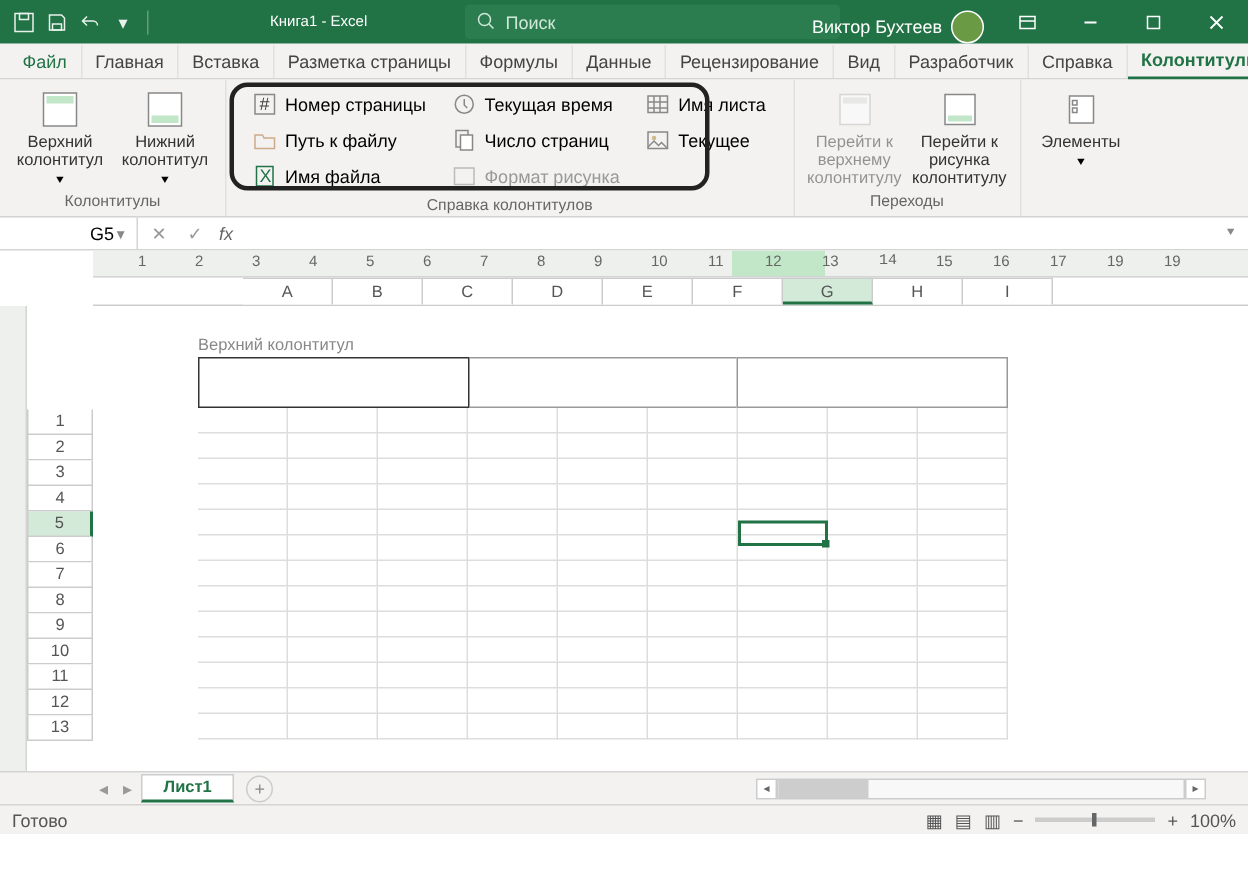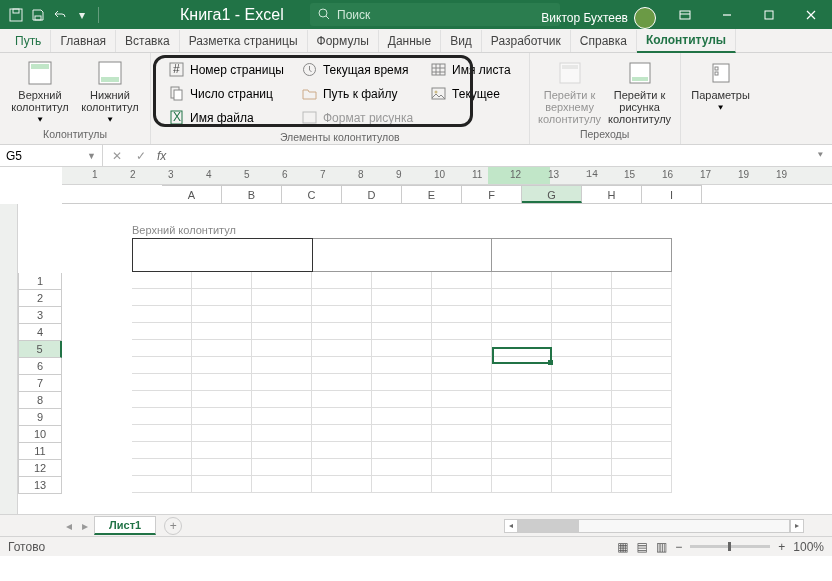--- a/index.html
+++ b/index.html
@@ -1,21 +1,21 @@
 <!DOCTYPE html>
 <html><head>
 <meta charset="utf-8">
 <style>
 *{box-sizing:border-box;margin:0;padding:0;font-family:"Segoe UI",Arial,sans-serif;font-size:12px;user-select:none}
 body{background:#fff;width:832px;height:581px;overflow:hidden;position:relative}
 .titlebar{height:29px;background:#217346;display:flex;align-items:center;color:#fff;position:relative}
 .tb-left{display:flex;align-items:center;gap:6px;padding-left:8px}
 .tb-icon{width:16px;height:16px;display:flex;align-items:center;justify-content:center;color:#fff;opacity:.9}
 .tb-sep{width:1px;height:16px;background:rgba(255,255,255,.3);margin:0 2px}
-.doc-title{position:absolute;left:180px;color:#fff;font-size:16px}
+.doc-title{position:absolute;left:180px;color:#fff;font-size:10px}
 .searchbox{position:absolute;left:310px;width:250px;height:23px;background:#2b7d4f;border-radius:3px;display:flex;align-items:center;padding:0 8px;gap:6px;color:#cfe8d8}
 .searchbox input{background:transparent;border:0;outline:0;color:#fff;flex:1;font-size:12px}
 .searchbox input::placeholder{color:#cfe8d8}
 .tb-right{position:absolute;right:0;display:flex;align-items:flex-end;height:100%}
 .user{display:flex;align-items:center;gap:6px;padding:0 8px;color:#fff}
 .avatar{width:22px;height:22px;border-radius:50%;background:#6b9a45;border:1px solid #fff}
 .winbtn{width:42px;height:29px;display:flex;align-items:center;justify-content:center;color:#fff}
 .tabs{height:24px;background:#f3f2f1;border-bottom:1px solid #d4d4d4;display:flex;align-items:center;padding-left:6px;gap:0}
 .tab{padding:4px 9px;color:#444;border-right:1px solid #e0e0e0;white-space:nowrap}
 .tab.file{color:#217346;font-weight:400}
@@ -26,21 +26,21 @@
 .bigbtns{display:flex;gap:6px}
 .bigbtn{width:64px;display:flex;flex-direction:column;align-items:center;gap:2px;padding:2px 0;text-align:center}
 .bigbtn .ic{width:32px;height:28px;display:flex;align-items:center;justify-content:center}
 .bigbtn .lbl{font-size:11px;color:#333;line-height:1.1}
 .smallgrid{display:grid;grid-template-columns:repeat(3,auto);grid-template-rows:repeat(3,22px);gap:2px 10px;padding:2px 6px}
 .smallbtn{display:flex;align-items:center;gap:5px;padding:0 4px;white-space:nowrap}
 .smallbtn .ic{width:16px;height:16px;flex-shrink:0}
 .smallbtn.disabled{color:#999}
 .highlight-box{position:absolute;left:153px;top:2px;width:320px;height:72px;border:3px solid #222;border-radius:12px;pointer-events:none}
 .namebox-row{height:22px;background:#fff;border-bottom:1px solid #d4d4d4;display:flex;align-items:center}
-.namebox{width:103px;border-right:1px solid #d4d4d4;padding:0 6px;display:flex;align-items:center;justify-content:space-between;height:100%}
+.namebox{width:92px;border-right:1px solid #d4d4d4;padding:0 6px;display:flex;align-items:center;justify-content:flex-end;height:100%}
 .fx-area{display:flex;align-items:center;gap:8px;padding:0 6px;flex:1}
 .fx-btn{color:#999;width:16px;text-align:center}
 .fx-lbl{font-style:italic;color:#666}
 .ruler-h{height:18px;background:#eef0ee;border-bottom:1px solid #d4d4d4;position:relative;margin-left:62px;overflow:hidden}
 .ruler-h .tick{position:absolute;top:2px;font-size:10px;color:#666}
 .ruler-h .hl{position:absolute;top:0;height:18px;background:#c1e6c8}
 .colhdr-row{height:19px;display:flex;margin-left:62px;border-bottom:1px solid #ccc}
 .rownum-spacer{width:100px}
 .colhdr{width:60px;border-right:1px solid #ccc;border-top:1px solid #ccc;text-align:center;line-height:18px;background:#fff;color:#555;font-size:11px}
 .colhdr.sel{background:#d4ead9;border-bottom:2px solid #217346}
@@ -130,26 +130,27 @@
       </div>
     <div class="winbtn">
         <svg width="12" height="12" viewBox="0 0 12 12">
           <path d="M2 2l8 8M10 2l-8 8" stroke="#fff" stroke-width="1.2"></path>
         </svg>
       </div>
   </div>
 </div>
 
 <div class="tabs">
-  <div class="tab file">Путь</div>
+  <div class="tab file">Файл</div>
   <div class="tab">Главная</div>
   <div class="tab">Вставка</div>
   <div class="tab">Разметка страницы</div>
   <div class="tab">Формулы</div>
   <div class="tab">Данные</div>
+  <div class="tab">Рецензирование</div>
   <div class="tab">Вид</div>
   <div class="tab">Разработчик</div>
   <div class="tab">Справка</div>
   <div class="tab active">Колонтитулы</div>
 
 </div>
 
 <div class="ribbon">
   <div class="rgroup">
     <div class="bigbtns">
@@ -202,33 +203,33 @@
             <svg width="15" height="15">
               <rect x="1" y="2" width="13" height="11" fill="none" stroke="#888"></rect>
               <path d="M1 6h13M1 10h13M5 2v11M9 2v11" stroke="#888"></path>
             </svg>
           </span>
           <span>Имя листа</span>
         </div>
       <div class="smallbtn">
           <span class="ic">
             <svg width="15" height="15">
+              <path d="M1 4h5l1 2h7v7H1z" fill="none" stroke="#ca8"></path>
+            </svg>
+          </span>
+          <span>Путь к файлу</span>
+        </div>
+      <div class="smallbtn">
+          <span class="ic">
+            <svg width="15" height="15">
               <rect x="2" y="1" width="8" height="11" fill="none" stroke="#888"></rect>
               <rect x="5" y="4" width="8" height="10" fill="#fff" stroke="#888"></rect>
             </svg>
           </span>
           <span>Число страниц</span>
-        </div>
-      <div class="smallbtn">
-          <span class="ic">
-            <svg width="15" height="15">
-              <path d="M1 4h5l1 2h7v7H1z" fill="none" stroke="#ca8"></path>
-            </svg>
-          </span>
-          <span>Путь к файлу</span>
         </div>
       <div class="smallbtn">
           <span class="ic">
             <svg width="15" height="15">
               <rect x="1" y="2" width="13" height="11" fill="none" stroke="#888"></rect>
               <circle cx="5" cy="6" r="1.5" fill="#cb8"></circle>
               <path d="M1 12l4-4 3 3 2-2 4 4" stroke="#888" fill="none"></path>
             </svg>
           </span>
           <span>Текущее</span>
@@ -244,21 +245,21 @@
         </div>
       <div class="smallbtn disabled">
           <span class="ic">
             <svg width="15" height="15">
               <rect x="1" y="2" width="13" height="11" fill="none" stroke="#bbb"></rect>
             </svg>
           </span>
           <span>Формат рисунка</span>
         </div>
     </div>
-    <div class="rgroup-label">Элементы колонтитулов</div>
+    <div class="rgroup-label">Справка колонтитулов</div>
   </div>
 
   <div class="rgroup">
     <div class="bigbtns">
       <div class="bigbtn" style="opacity:.5">
         <span class="ic">
             <svg width="28" height="26">
               <rect x="4" y="3" width="20" height="20" fill="#fff" stroke="#bbb"></rect>
               <rect x="6" y="5" width="16" height="4" fill="#ddd"></rect>
             </svg>
@@ -280,21 +281,21 @@
 
   <div class="rgroup" style="border-right:0">
     <div class="bigbtn">
       <span class="ic">
           <svg width="28" height="26">
             <rect x="6" y="4" width="16" height="18" fill="#fff" stroke="#888"></rect>
             <rect x="8" y="7" width="3" height="3" fill="none" stroke="#888"></rect>
             <rect x="8" y="12" width="3" height="3" fill="none" stroke="#888"></rect>
           </svg>
         </span>
-      <span class="lbl">Параметры</span>
+      <span class="lbl">Элементы</span>
         <span style="font-size:9px">⯆</span>
     </div>
     <div class="rgroup-label"></div>
   </div>
 
   <div class="highlight-box"></div>
 </div>
 
 <div class="namebox-row">
   <div class="namebox">

